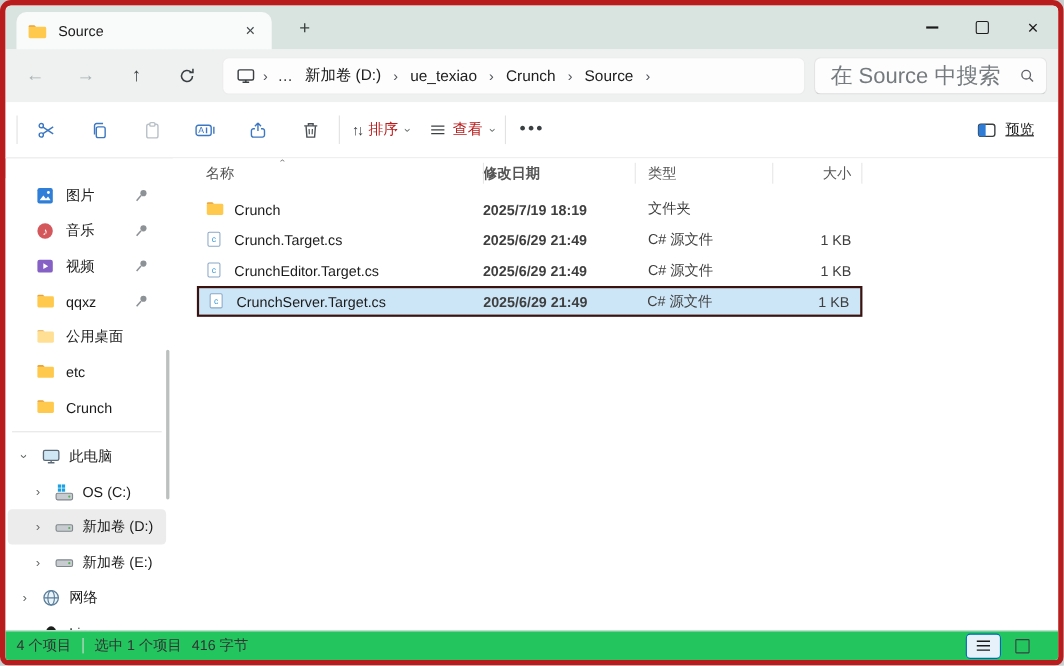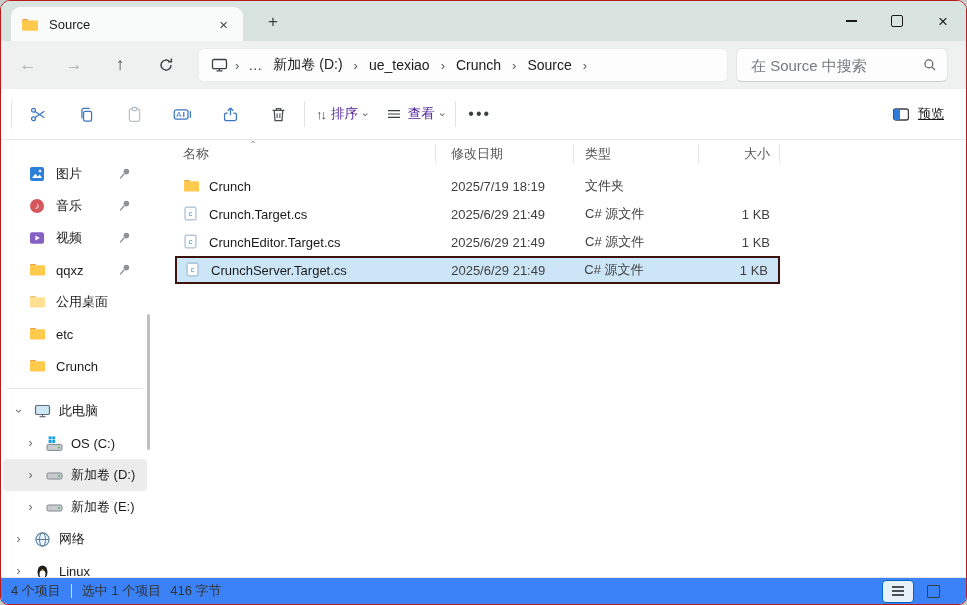--- a/index.html
+++ b/index.html
@@ -1,16 +1,16 @@
 <!DOCTYPE html>
 <html><head>
 <meta charset="utf-8">
 <style>
   html,body{margin:0;padding:0;background:#c8cecd;font-family:"Liberation Sans","DejaVu Sans",sans-serif;}
-  .window{position:relative;width:967px;height:605px;background:#fff;border:1px solid #b91c1c;
+  .window{position:relative;width:967px;height:605px;background:#fff;border:5px solid #b91c1c;
     border-radius:10px 10px 8px 8px;overflow:hidden;box-sizing:border-box;
     font-size:13px;color:#1b1b1b;}
   
   .tabbar{position:absolute;top:0;left:0;right:0;height:40px;background:#d9e4e1;}
   .tab{position:absolute;left:10px;top:6px;width:232px;height:34px;background:#f9fbfa;
     border-radius:9px 9px 0 0;display:flex;align-items:center;padding:0 10px;box-sizing:border-box;}
   .tab .ticon{width:18px;height:15px;margin-right:10px;flex:none;}
   .tab .tlabel{flex:1;font-size:13px;color:#1b1b1b;}
   .tab .tclose{color:#44494c;font-size:15px;line-height:1;padding:2px 5px;border-radius:4px;}
   .newtab{position:absolute;left:258px;top:8px;width:28px;height:26px;display:flex;align-items:center;
@@ -28,32 +28,32 @@
   .navbtn.disabled{color:#a9b0b3;}
   .navbtn.enabled{color:#3a3f42;}
   .crumb-field{height:34px;width:530px;margin-left:9px;background:#fdfdfd;border:1px solid #ececec;
     border-radius:6px;display:flex;align-items:center;padding:0 8px 0 12px;box-sizing:border-box;flex:none;}
   .crumb{font-size:14px;color:#202020;padding:3px 6px;border-radius:4px;white-space:nowrap;}
   .crumb-chev{font-size:13px;color:#50565a;padding:0 5px;}
   .crumb-ellipsis{font-size:14px;color:#33383b;padding:0 4px;letter-spacing:1px;}
   .search-field{height:34px;width:212px;margin-left:8px;background:#fdfdfd;border:1px solid #e4e4e4;
     border-bottom-color:#cfcfcf;border-radius:6px;display:flex;align-items:center;
     padding:0 10px 0 12px;box-sizing:border-box;flex:none;}
-  .search-field input{flex:1;border:none;outline:none;background:transparent;font-size:15px;
+  .search-field input{flex:1;border:none;outline:none;background:transparent;font-size:20px;
     font-family:inherit;color:#1b1b1b;min-width:0;}
   .search-field input::placeholder{color:#747a7d;}
   
   .toolbar{position:absolute;top:88px;left:0;right:0;height:51px;background:#ffffff;
     border-bottom:1px solid #e8e8e8;display:flex;align-items:center;padding:0 14px 0 8px;box-sizing:border-box;}
   .tb-new{display:flex;align-items:center;gap:7px;padding:6px 10px;border-radius:5px;}
   .tb-new .lbl{font-size:13.5px;color:#1b1b1b;}
   .tb-divider{width:1px;height:26px;background:#e2e2e2;margin:0 2px;flex:none;}
   .tbtn{width:48px;height:38px;display:flex;align-items:center;justify-content:center;border-radius:5px;flex:none;}
   .tb-text{display:flex;align-items:center;gap:6px;padding:6px 9px;border-radius:5px;flex:none;}
-  .tb-text .lbl{font-size:13.5px;color:#4c1d95;}
+  .tb-text .lbl{font-size:13.5px;color:#b91c1c;}
   .tb-sorticon{font-size:13px;color:#3a3f42;letter-spacing:-2px;}
   .chev{display:inline-block;color:#5f6563;font-size:11px;line-height:1;}
   .chev.down{transform:rotate(90deg);}
   .tb-more{font-size:16px;color:#3a3f42;letter-spacing:2px;padding:4px 10px;}
   .tb-spacer{flex:1;}
   .tb-preview{display:flex;align-items:center;gap:8px;padding:6px 8px;border-radius:5px;text-decoration:underline;}
   
   .sidebar{position:absolute;top:157px;left:0;width:152px;bottom:27px;background:#fff;overflow:hidden;}
   .side-item{height:32px;display:flex;align-items:center;padding-left:26px;position:relative;
     margin:0 6px 0 2px;border-radius:4px;}
@@ -68,30 +68,30 @@
   .tree-item .si-icon{width:17px;height:17px;margin:0 8px;flex:none;}
   .tree-item .si-label{font-size:13px;white-space:nowrap;}
   .tree-item.selected{background:#ececec;}
   .side-scroll{position:absolute;left:146px;top:156px;width:3px;height:136px;background:#bcc1bf;border-radius:2px;}
   .main{position:absolute;top:139px;left:152px;right:0;bottom:27px;background:#fff;padding-left:22px;box-sizing:border-box;}
   .list{width:605px;position:relative;}
   .lheader{height:27px;display:flex;align-items:center;position:relative;color:#555;}
   .lheader .hsep{position:absolute;top:4px;width:1px;height:19px;background:#e6e6e6;}
   .sort-ind{position:absolute;left:76px;top:-3px;color:#6a6f72;font-size:9px;transform:rotate(-90deg);}
   .col-name{width:260px;padding-left:8px;box-sizing:border-box;}
-  .col-date{width:138px;padding-left:16px;box-sizing:border-box;}
+  .col-date{width:138px;padding-left:0;box-sizing:border-box;font-weight:bold;}
   .col-type{width:125px;padding-left:12px;box-sizing:border-box;}
   .col-size{width:82px;text-align:right;padding-right:10px;box-sizing:border-box;}
   .lrow{height:28px;display:flex;align-items:center;border-radius:3px;color:#3f3f3f;}
   .lrow .col-name{display:flex;align-items:center;gap:9px;color:#1b1b1b;}
   .lrow .ficon{width:17px;height:16px;flex:none;}
   .lrow.selected{background:#cde6f7;border:2px solid #3b120d;box-sizing:border-box;border-radius:0;}
   .lgap{height:5px;}
   
-  .statusbar{position:absolute;left:0;right:0;bottom:0;height:27px;background:#3b82f6;border-top:1px solid #e5e5e5;
+  .statusbar{position:absolute;left:0;right:0;bottom:0;height:27px;background:#22c55e;border-top:1px solid #e5e5e5;
     display:flex;align-items:center;padding:0 20px 0 10px;box-sizing:border-box;color:#333;}
   .sb-div{width:1px;height:14px;background:#d8d8d8;margin:0 10px;}
   .sb-size{margin-left:9px;}
   .sb-spacer{flex:1;}
   .sb-btn-list{width:30px;height:21px;border:1px solid #0067c0;background:#e6f1fa;border-radius:4px;
     display:flex;align-items:center;justify-content:center;margin-right:6px;}
   .sb-btn-icons{width:26px;height:21px;display:flex;align-items:center;justify-content:center;}
   .sb-sq{width:11px;height:11px;border:1.3px solid #3a3f42;border-radius:1px;}
   svg{display:block;}
 </style>

